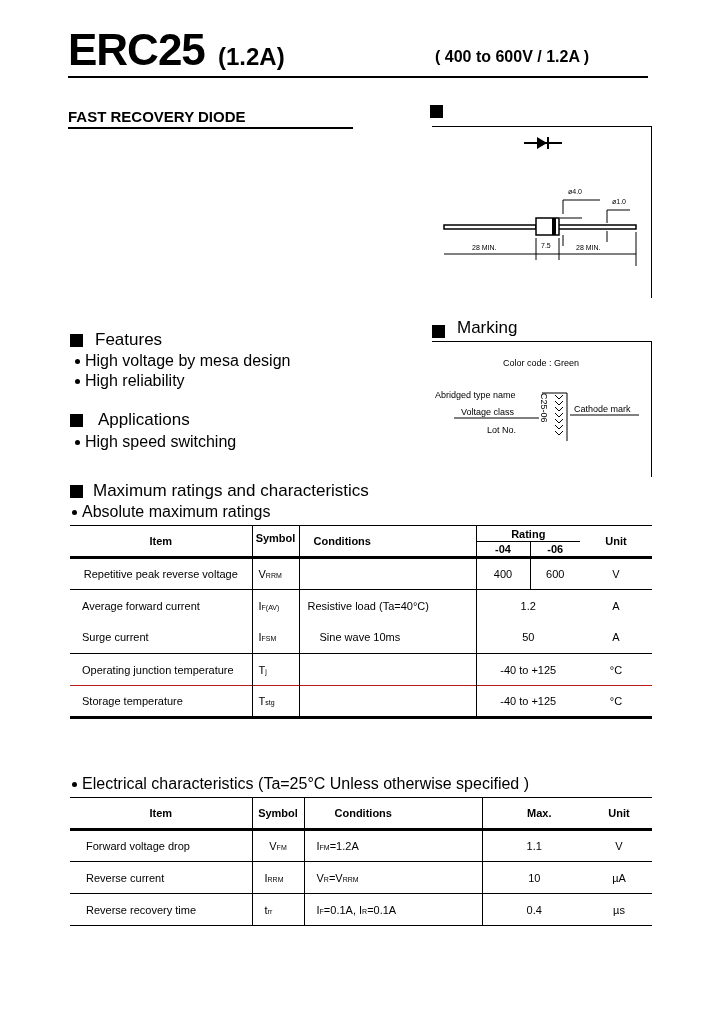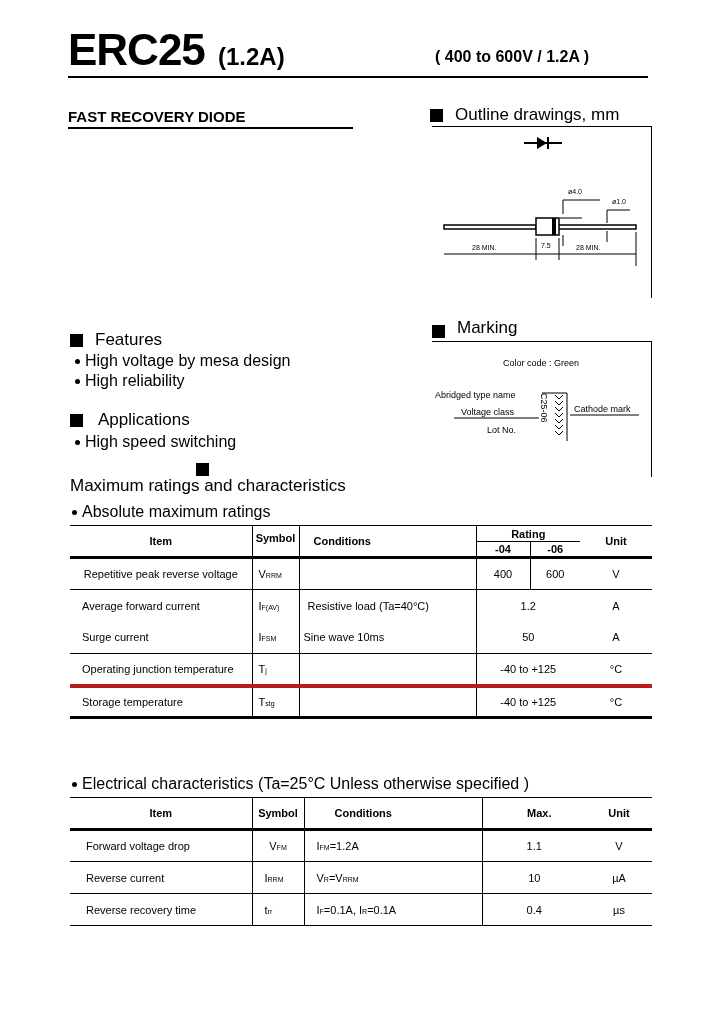--- a/index.html
+++ b/index.html
@@ -32,21 +32,20 @@
 
 <div class="abs title-main">ERC25</div>
 <div class="abs title-sub">(1.2A)</div>
 <div class="abs title-range">( 400 to 600V / 1.2A )</div>
 <div class="abs title-rule"></div>
 <div class="abs subtitle">FAST RECOVERY  DIODE</div>
 <div class="abs subtitle-rule"></div>
 
 <div class="abs sec-head" style="left:430px; top:105px;">
   <span class="sq"></span>
-  <span>Outline drawings,  mm</span>
 </div>
 <div class="abs frame-top" style="left:432px; top:126px; width:220px;"></div>
 <div class="abs frame-right" style="left:651px; top:126px; height:172px;"></div>
 <svg class="abs" style="left:430px; top:128px;" width="220" height="170">
 
   <g>
     <line x1="94" y1="15" x2="132" y2="15" stroke="#000" stroke-width="2"></line>
     <polygon points="107,9 107,21 117,15" fill="#000"></polygon>
     <line x1="118" y1="9" x2="118" y2="21" stroke="#000" stroke-width="2"></line>
   </g>
@@ -120,21 +119,21 @@
 
 <div class="abs sec-head" style="left:70px; top:410px;">
   <span class="sq" style="margin-right:15px;"></span>
   <span>Applications</span>
 </div>
 <div class="abs bullet" style="left:75px; top:434px;">
   <span class="dot"></span>
   <span>High speed switching</span>
 </div>
 
-<div class="abs sec-head" style="left:70px; top:463px;flex-direction:column;">
+<div class="abs sec-head" style="left:70px; top:481px;">
   <span class="sq" style="margin-right:10px;"></span>
   <span>Maximum ratings and characteristics</span>
 </div>
 <div class="abs bullet" style="left:72px; top:504px;">
   <span class="dot"></span>
   <span>Absolute maximum ratings</span>
 </div>
 
 <table class="tbl" style="top:525px;">
   <colgroup>
@@ -168,25 +167,25 @@
   <tr style="height:32px;">
     <td class="cell-l" style="padding-left:12px;">Average forward current</td>
     <td class="vl" style="padding-left:6px;"><span>I</span><span class="sub">F(AV)</span></td>
     <td class="vl" style="padding-left:8px;">Resistive load  (Ta=40°C)</td>
     <td colspan="2" class="cell-c vl">1.2</td>
     <td class="cell-c">A</td>
   </tr>
   <tr style="height:32px; border-bottom:1px solid #000;">
     <td class="cell-l" style="padding-left:12px;">Surge current</td>
     <td class="vl" style="padding-left:6px;"><span>I</span><span class="sub">FSM</span></td>
-    <td class="vl" style="padding-left:4px;">Sine  wave  10ms</td>
+    <td class="vl" style="padding-left:20px;">Sine  wave  10ms</td>
     <td colspan="2" class="cell-c vl">50</td>
     <td class="cell-c">A</td>
   </tr>
-  <tr style="height:32px; border-bottom:4px solid #b91c1c;">
+  <tr style="height:32px; border-bottom:1px solid #b91c1c;">
     <td class="cell-l" style="padding-left:12px;">Operating junction temperature</td>
     <td class="vl" style="padding-left:6px;"><span>T</span><span class="sub">j</span></td>
     <td class="vl"></td>
     <td colspan="2" class="cell-c vl">-40  to +125</td>
     <td class="cell-c">°C</td>
   </tr>
   <tr style="height:32px; border-bottom:3px solid #000;">
     <td class="cell-l" style="padding-left:12px;">Storage temperature</td>
     <td class="vl" style="padding-left:6px;"><span>T</span><span class="sub">stg</span></td>
     <td class="vl"></td>

